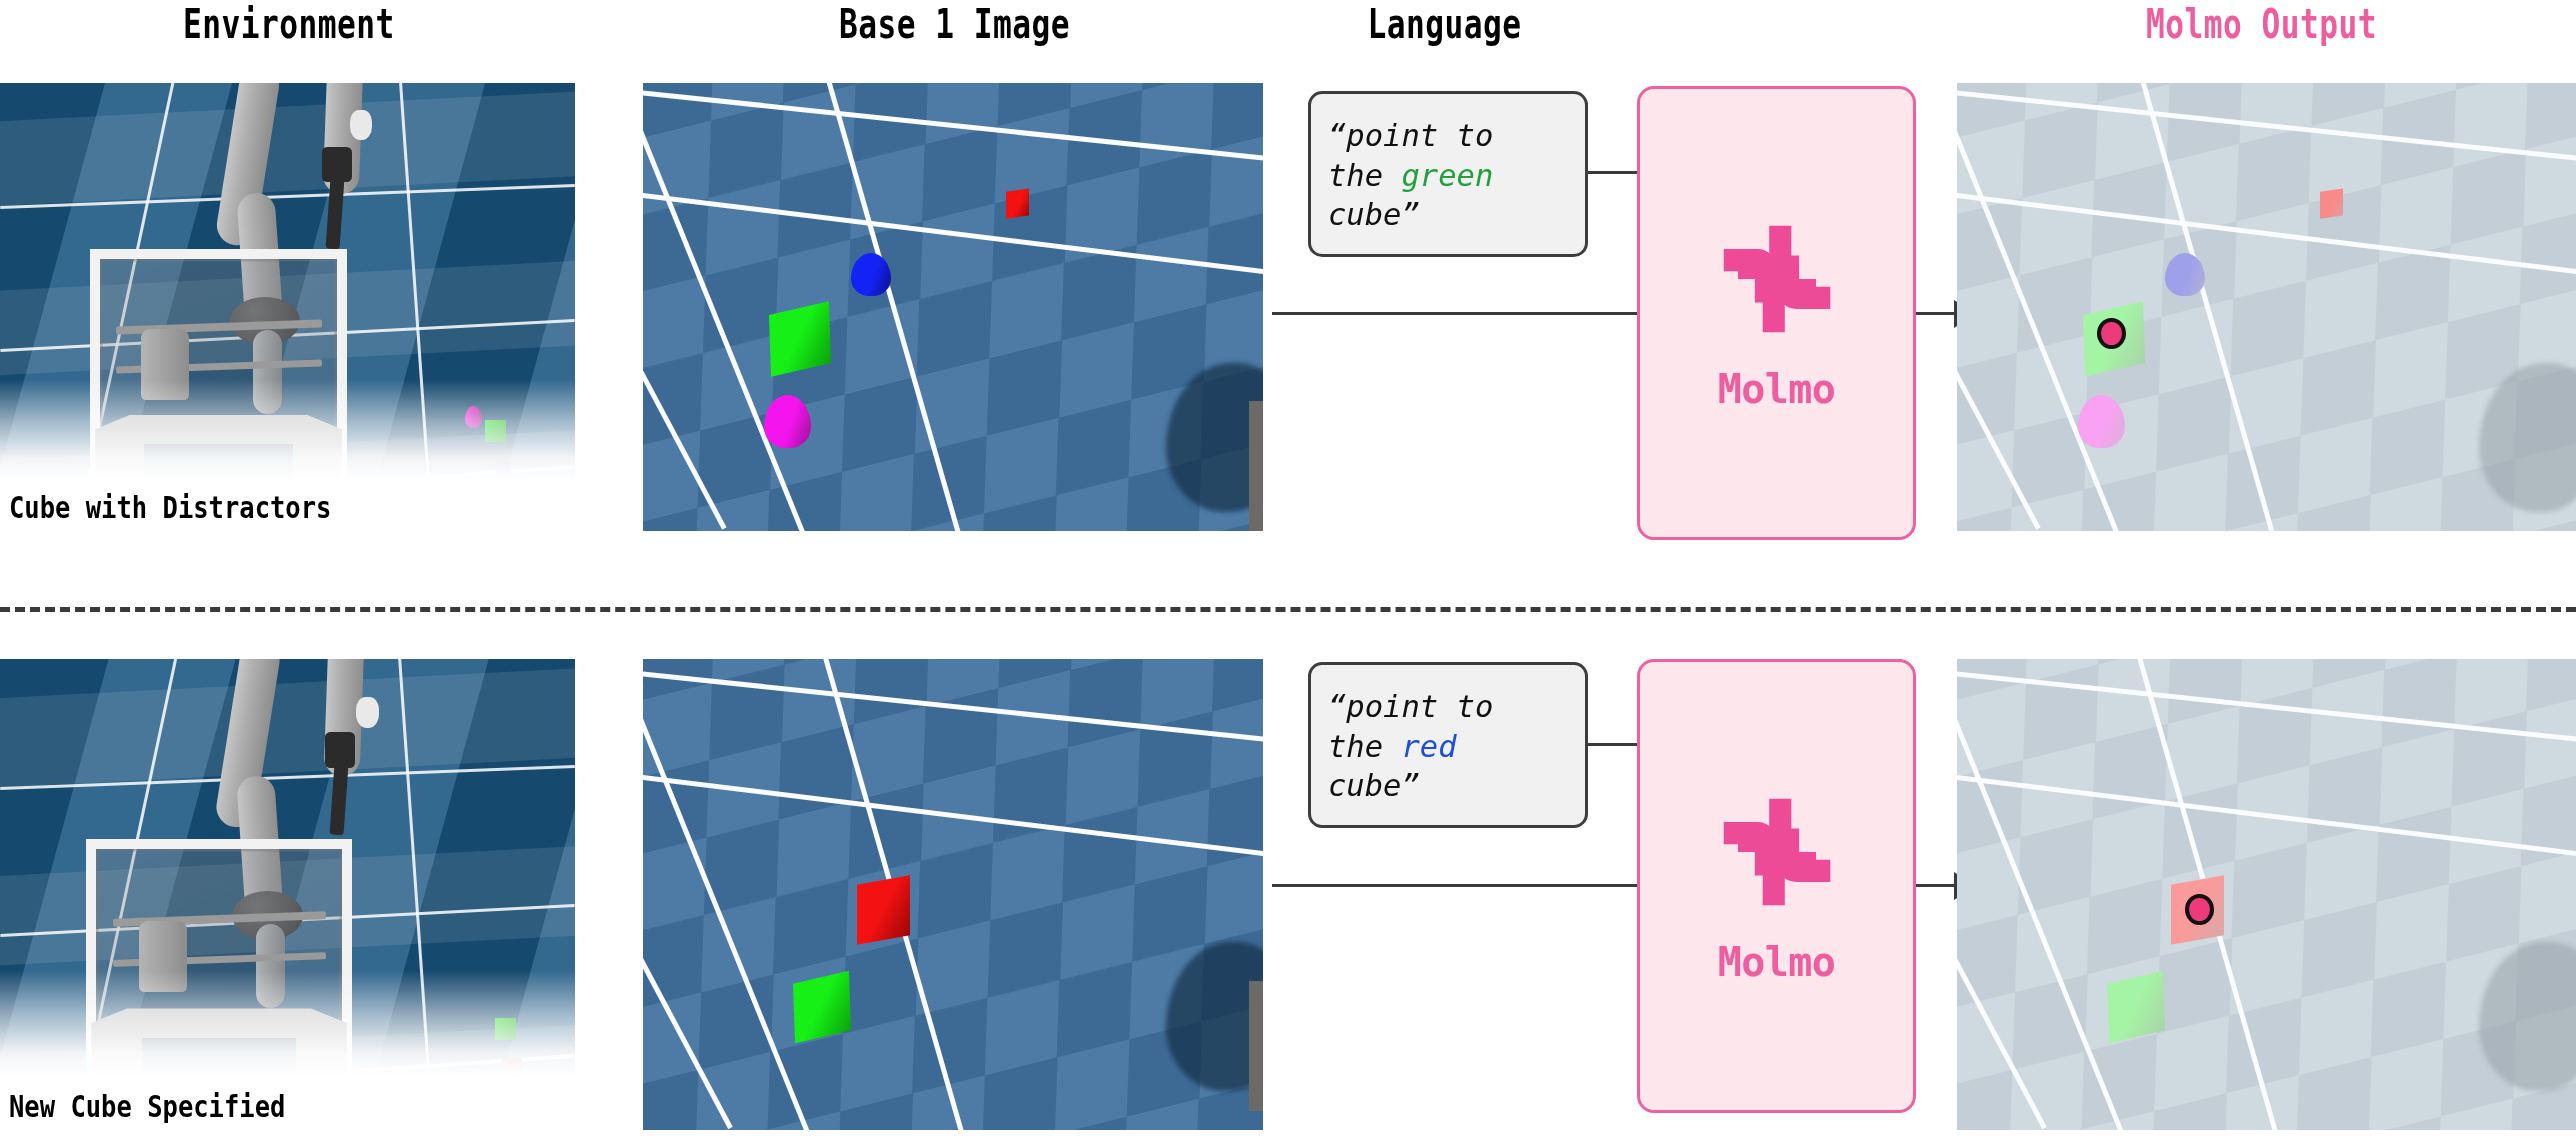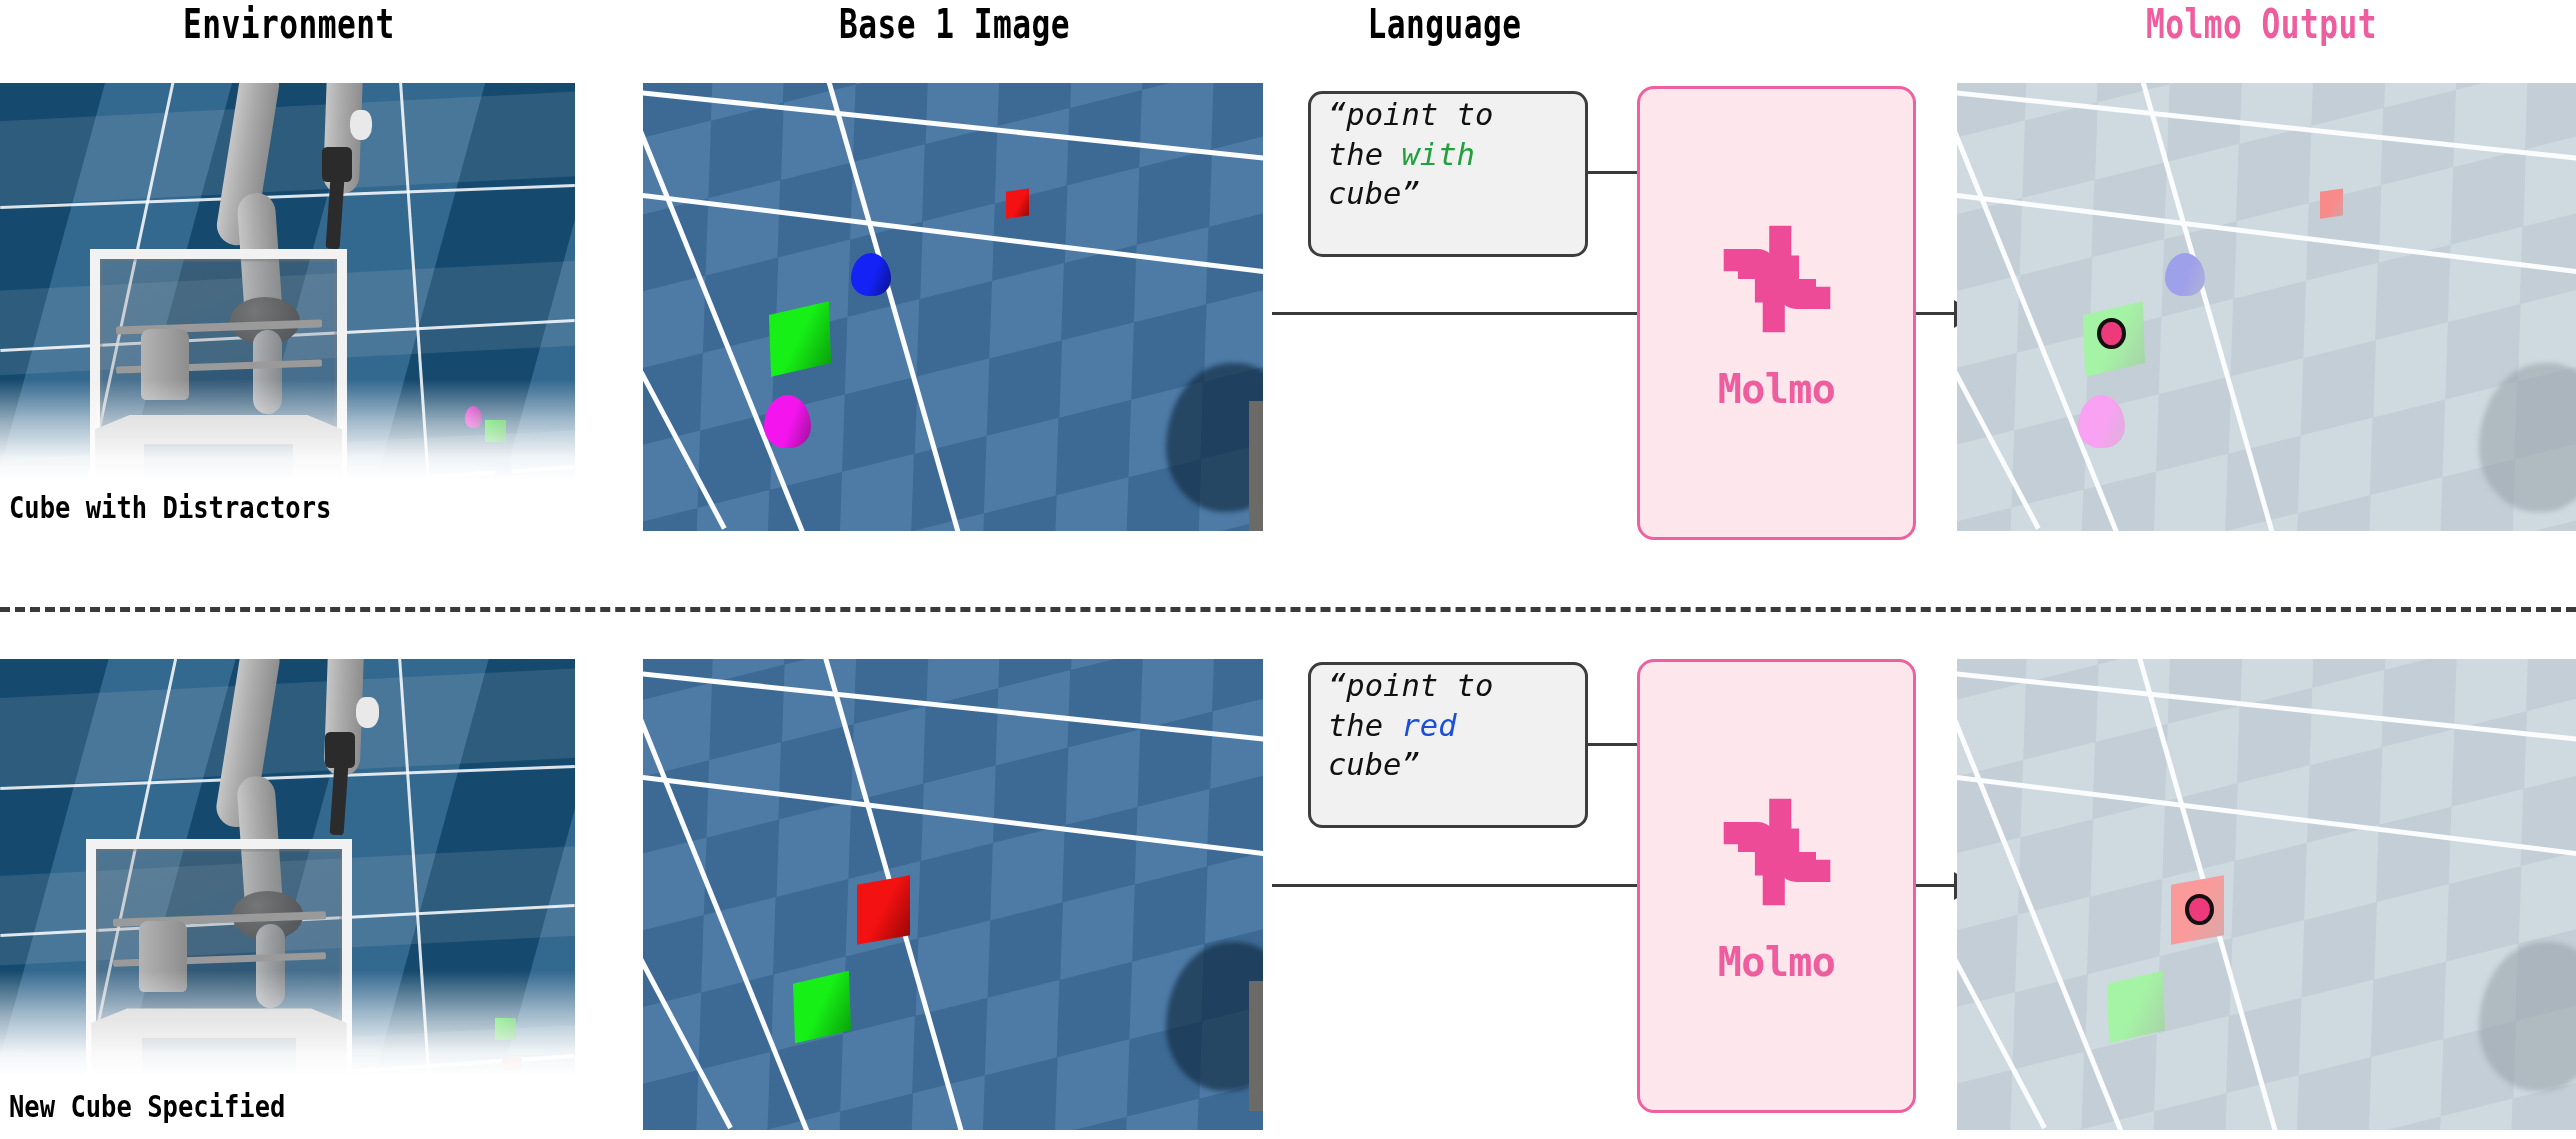--- a/index.html
+++ b/index.html
@@ -123,21 +123,21 @@
     background:#EC3A7B;border:4.5px solid #111;
     box-sizing:border-box;
   }
 
   
   .bubble{
     position:absolute;box-sizing:border-box;
     background:#f1f1f1;border:3.2px solid #3d3d3d;border-radius:14.3px;
     font-family:"DejaVu Sans Mono","Liberation Mono",monospace;
     font-style:italic;font-size:30.5px;line-height:1.30;
-    color:#111;padding:1px 0 13px 17px;white-space:pre-wrap;
+    color:#111;padding:22px 0 13px 17px;white-space:pre-wrap;
   }
   .bubble .kw-green{color:#22A03C;}
   .bubble .kw-red{color:#1d4ed8;}
 
   
   .molmo-box{
     position:absolute;box-sizing:border-box;
     background:#FDE7EC;border:3.2px solid #EE60A0;border-radius:17px;
     display:flex;flex-direction:column;align-items:center;justify-content:center;
   }
@@ -219,21 +219,21 @@
   <div class="shadowblob" style="right:-26px;bottom:19.5px;width:123px;height:149px;"></div>
   <div class="edge" style="right:0;bottom:0;width:14.3px;height:130px;"></div>
 
   <div class="cube-sm" style="left:363px;top:107px;width:23.4px;height:27px;background:linear-gradient(120deg,#f41111 55%,#9c0606);transform:skewY(-8deg);"></div>
   <div class="cyl-sm" style="left:208px;top:170px;width:40px;height:43px;background:linear-gradient(110deg,#1422f6 55%,#0a128a);"></div>
   <div class="cube-sm" style="left:127px;top:225px;width:60px;height:62px;background:linear-gradient(120deg,#16f016 48%,#0aa30a);transform:skewY(-11deg) rotate(-2deg);"></div>
   <div class="cyl-sm" style="left:121px;top:312px;width:47px;height:53px;background:linear-gradient(110deg,#f415ee 55%,#9c0f96);"></div>
 </div>
 
 <div class="bubble" style="left:1308px;top:91px;width:280px;height:166px;"><span>“point to
-the </span><span class="kw-green">with</span><span>
+the </span><span class="kw-green">green</span><span>
 cube”</span></div>
 
 <div class="conn" style="left:1588px;top:171px;width:49px;height:3.2px;"></div>
 <div class="conn" style="left:1272px;top:312px;width:365px;height:3.2px;"></div>
 
 <div class="molmo-box" style="left:1637px;top:86px;width:279px;height:454px;">
   <div class="molmo-logo">
     <svg viewBox="0 0 200 200" width="130" height="130" aria-hidden="true">
 
       <path d="M88 18 h34 v52 a30 30 0 0 1 -30 30 h-52 v-34 h44 a4 4 0 0 0 4 -4 z" fill="#ED4B98"></path>

